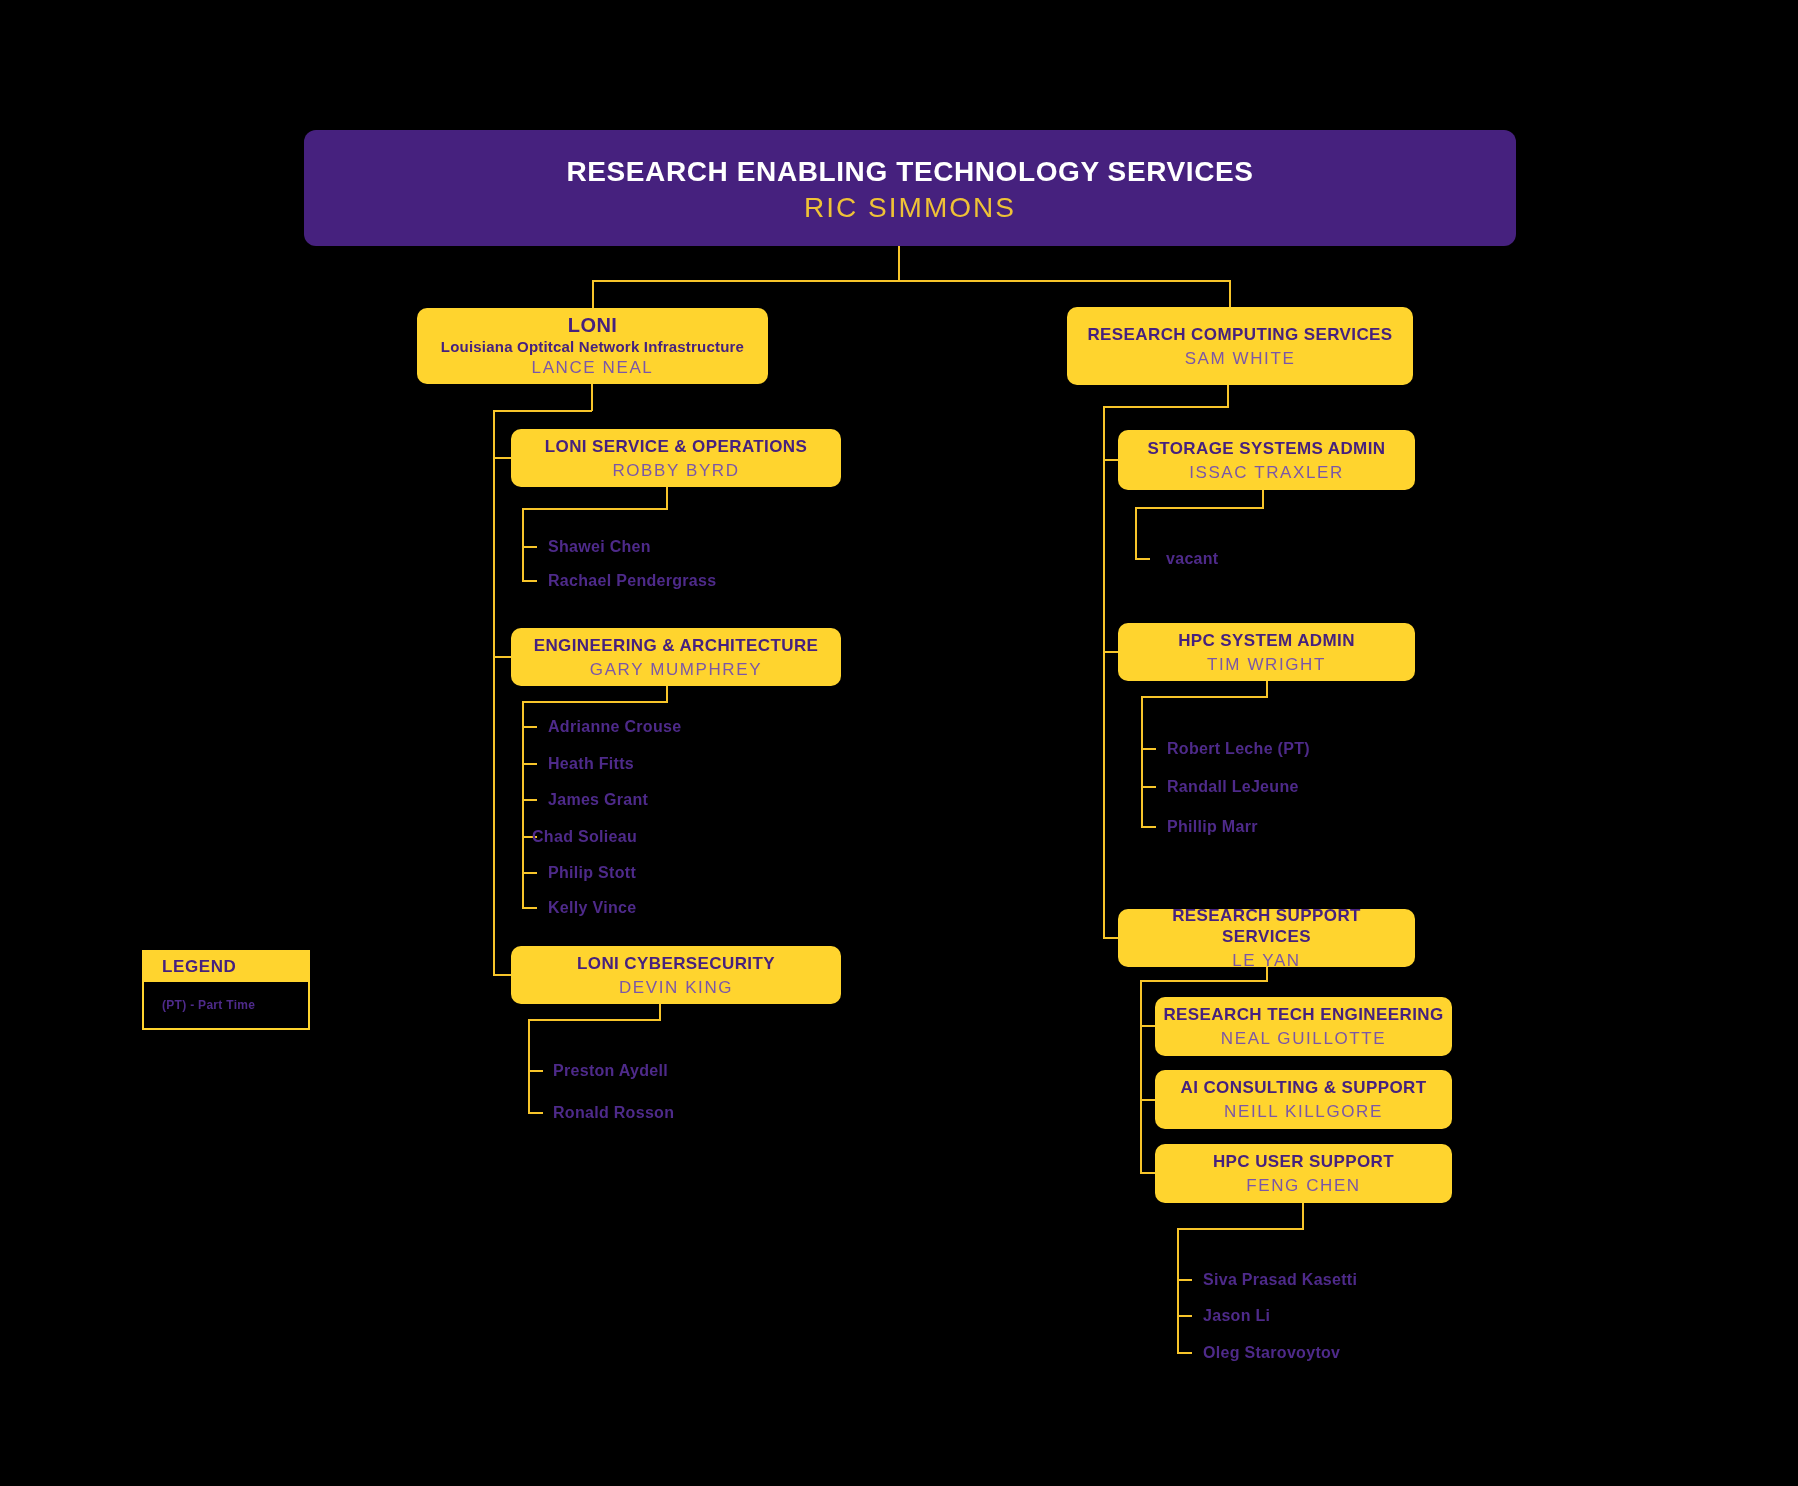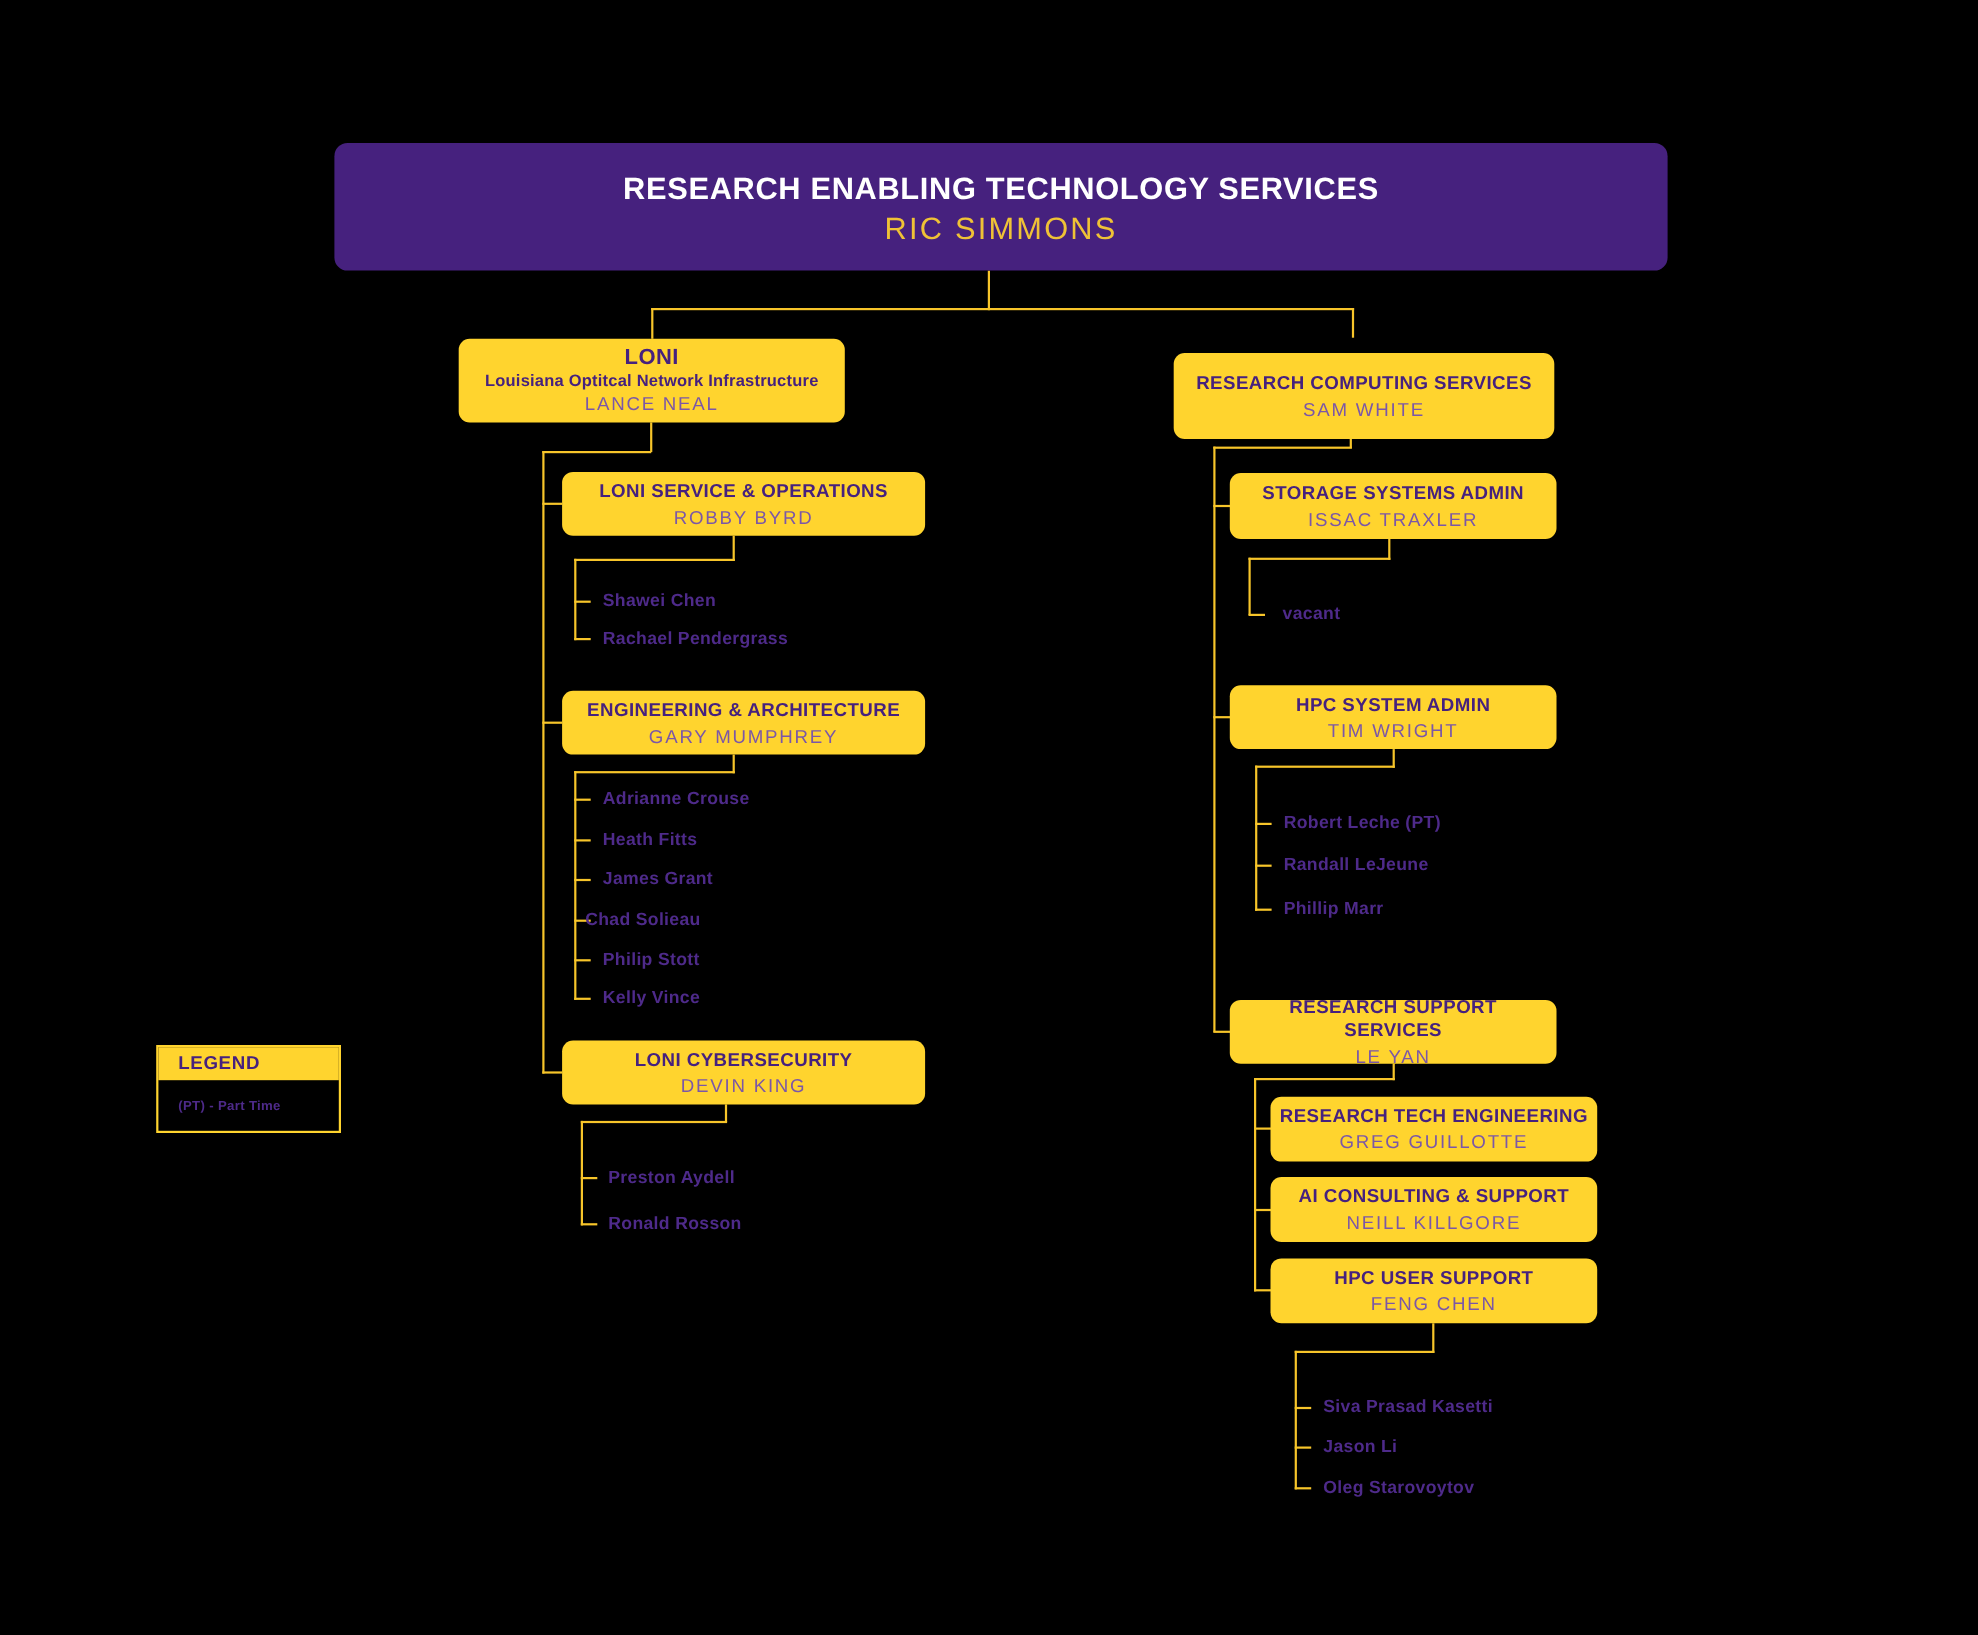--- a/index.html
+++ b/index.html
@@ -122,21 +122,21 @@
   <div class="node" style="left:511px;top:628px;width:330px;height:58px;">
     <div class="t">ENGINEERING &amp; ARCHITECTURE</div>
     <div class="p">GARY MUMPHREY</div>
   </div>
 
   <div class="node" style="left:511px;top:946px;width:330px;height:58px;">
     <div class="t">LONI CYBERSECURITY</div>
     <div class="p">DEVIN KING</div>
   </div>
 
-  <div class="node" style="left:1067px;top:321px;width:346px;height:78px;">
+  <div class="node" style="left:1067px;top:307px;width:346px;height:78px;">
     <div class="t">RESEARCH COMPUTING SERVICES</div>
     <div class="p">SAM WHITE</div>
   </div>
 
   <div class="node" style="left:1118px;top:430px;width:297px;height:60px;">
     <div class="t">STORAGE SYSTEMS ADMIN</div>
     <div class="p">ISSAC TRAXLER</div>
   </div>
 
   <div class="node" style="left:1118px;top:623px;width:297px;height:58px;">
@@ -144,21 +144,21 @@
     <div class="p">TIM WRIGHT</div>
   </div>
 
   <div class="node" style="left:1118px;top:909px;width:297px;height:58px;">
     <div class="t">RESEARCH SUPPORT SERVICES</div>
     <div class="p">LE YAN</div>
   </div>
 
   <div class="node" style="left:1155px;top:997px;width:297px;height:59px;">
     <div class="t">RESEARCH TECH ENGINEERING</div>
-    <div class="p">GREG GUILLOTTE</div>
+    <div class="p">NEAL GUILLOTTE</div>
   </div>
 
   <div class="node" style="left:1155px;top:1070px;width:297px;height:59px;">
     <div class="t">AI CONSULTING &amp; SUPPORT</div>
     <div class="p">NEILL KILLGORE</div>
   </div>
 
   <div class="node" style="left:1155px;top:1144px;width:297px;height:59px;">
     <div class="t">HPC USER SUPPORT</div>
     <div class="p">FENG CHEN</div>

